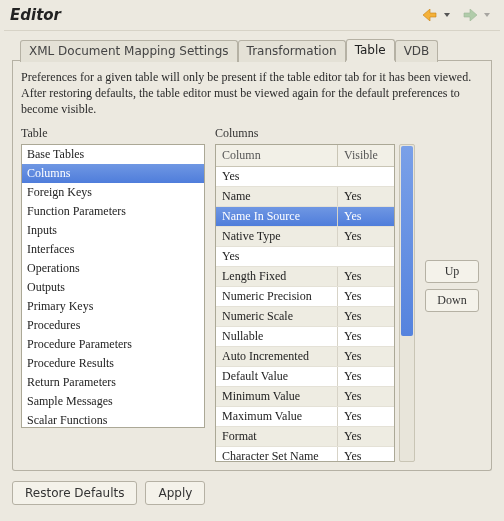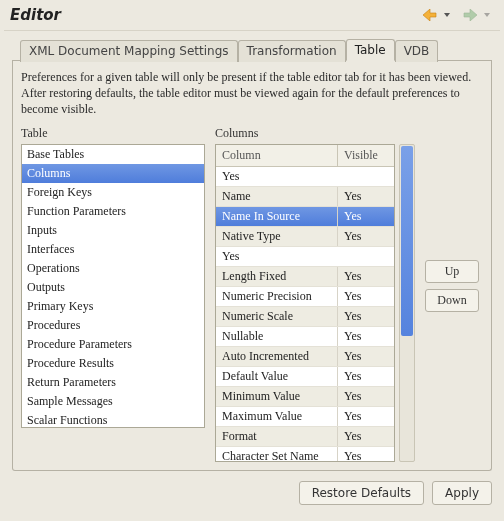--- a/index.html
+++ b/index.html
@@ -193,21 +193,21 @@
     border: 1px solid #b5b1a4;
     border-radius: 3px;
     font-size: 12px;
     color: #333;
     margin-bottom: 6px;
     cursor: pointer;
   }
 
   .footer {
     display: flex;
-    justify-content: flex-end;
+    justify-content: flex-start;
     gap: 8px;
     padding: 4px 12px 10px 12px;
   }
   .footer .btn {
     width: auto;
     padding: 4px 12px;
     margin: 0;
   }
 </style>
 </head>

